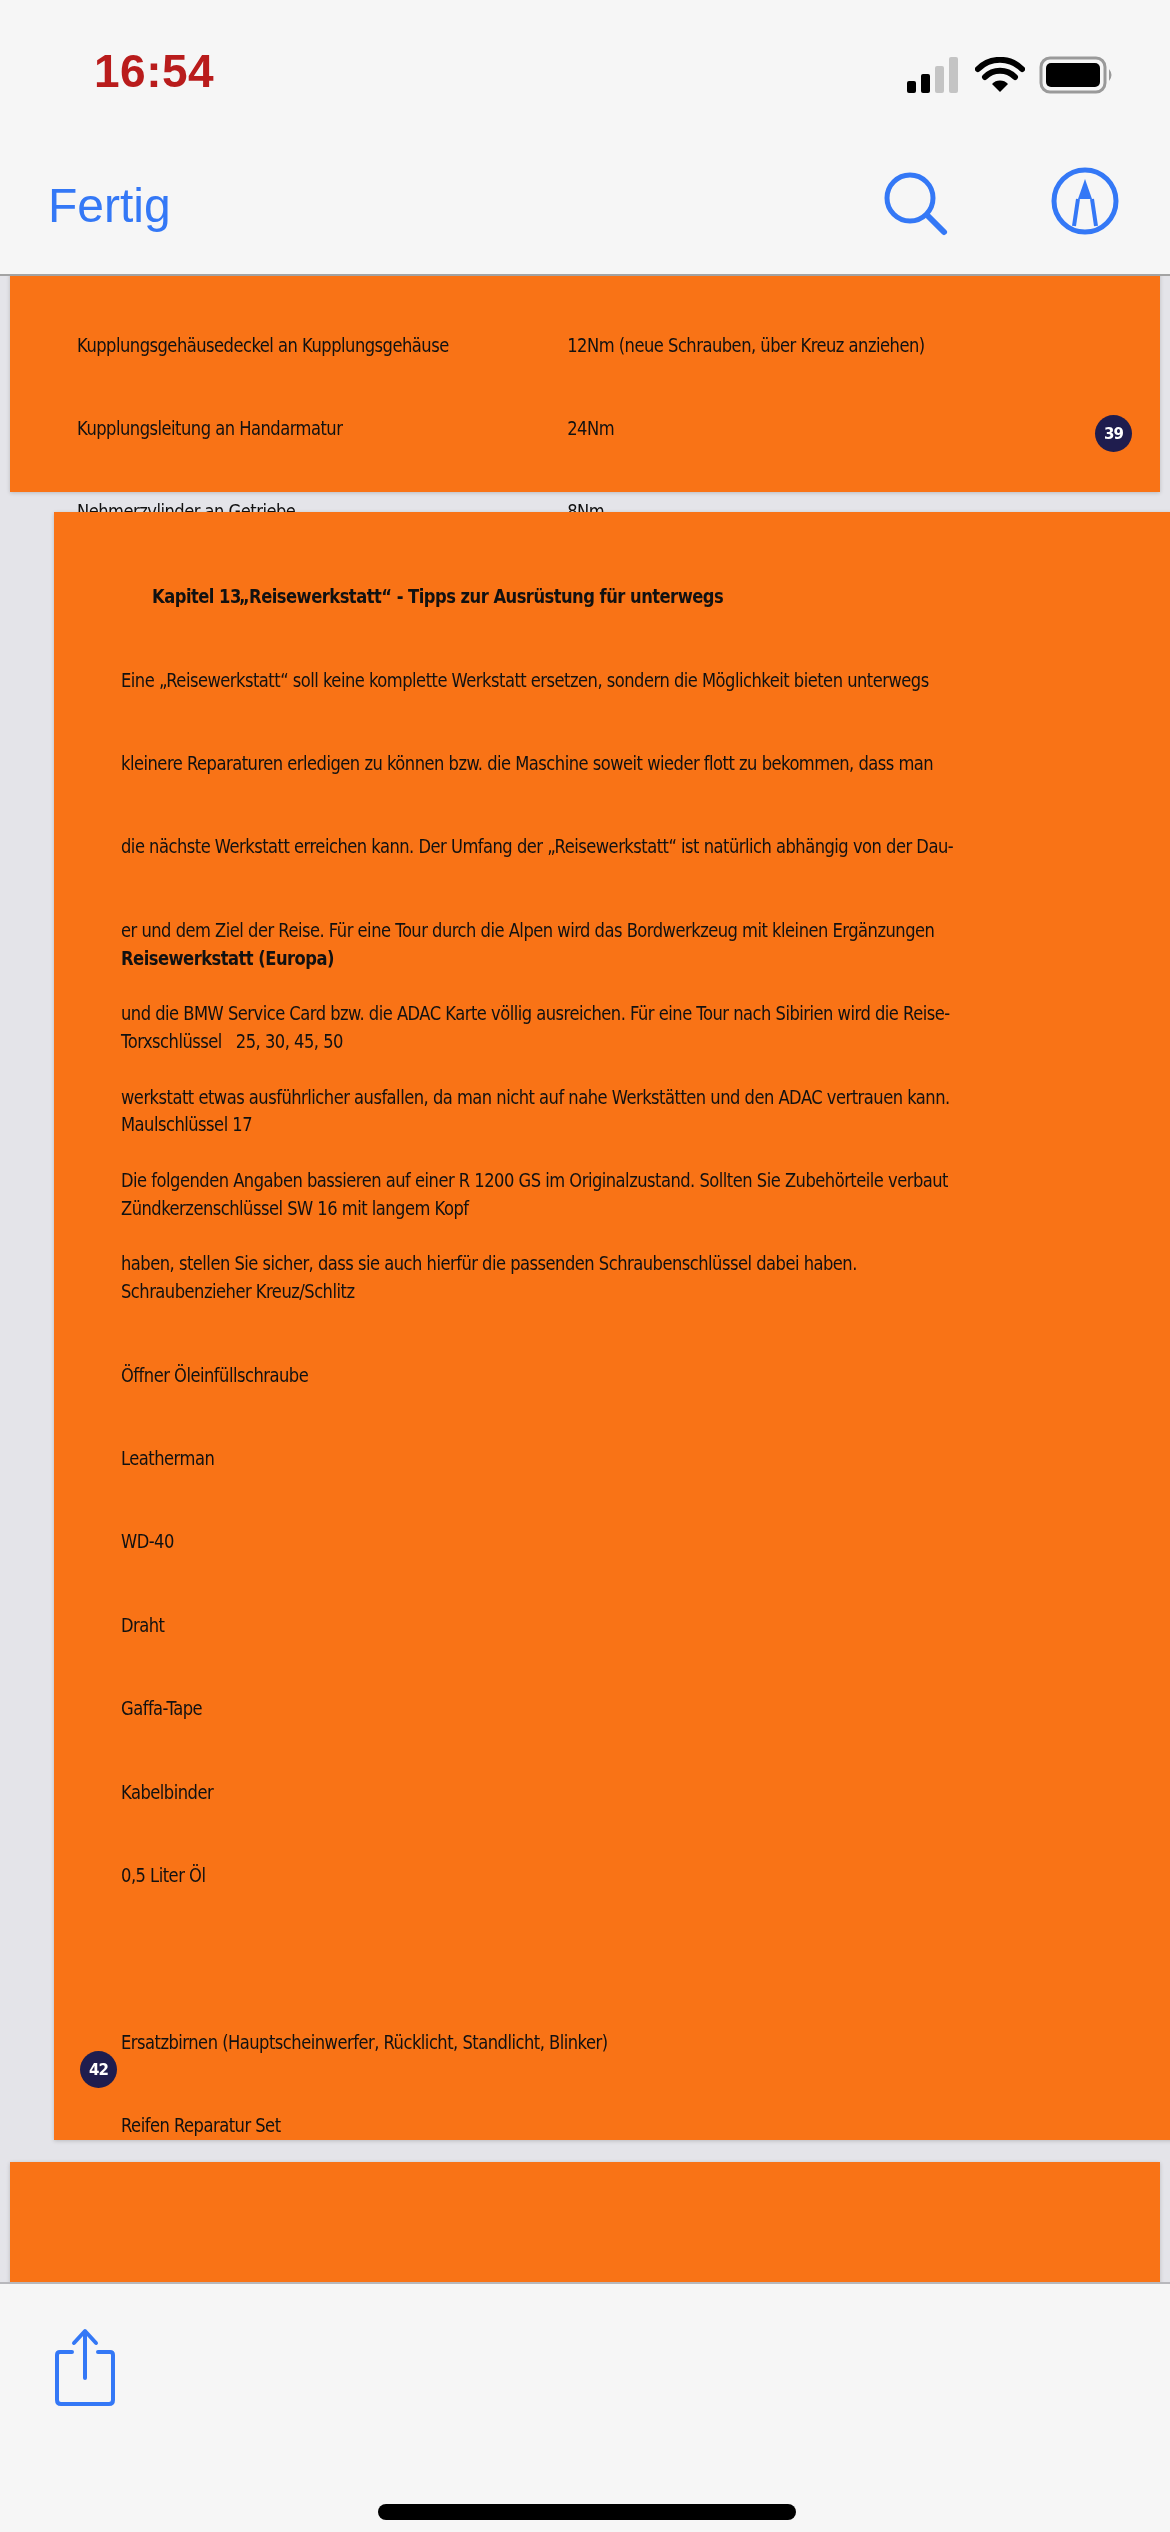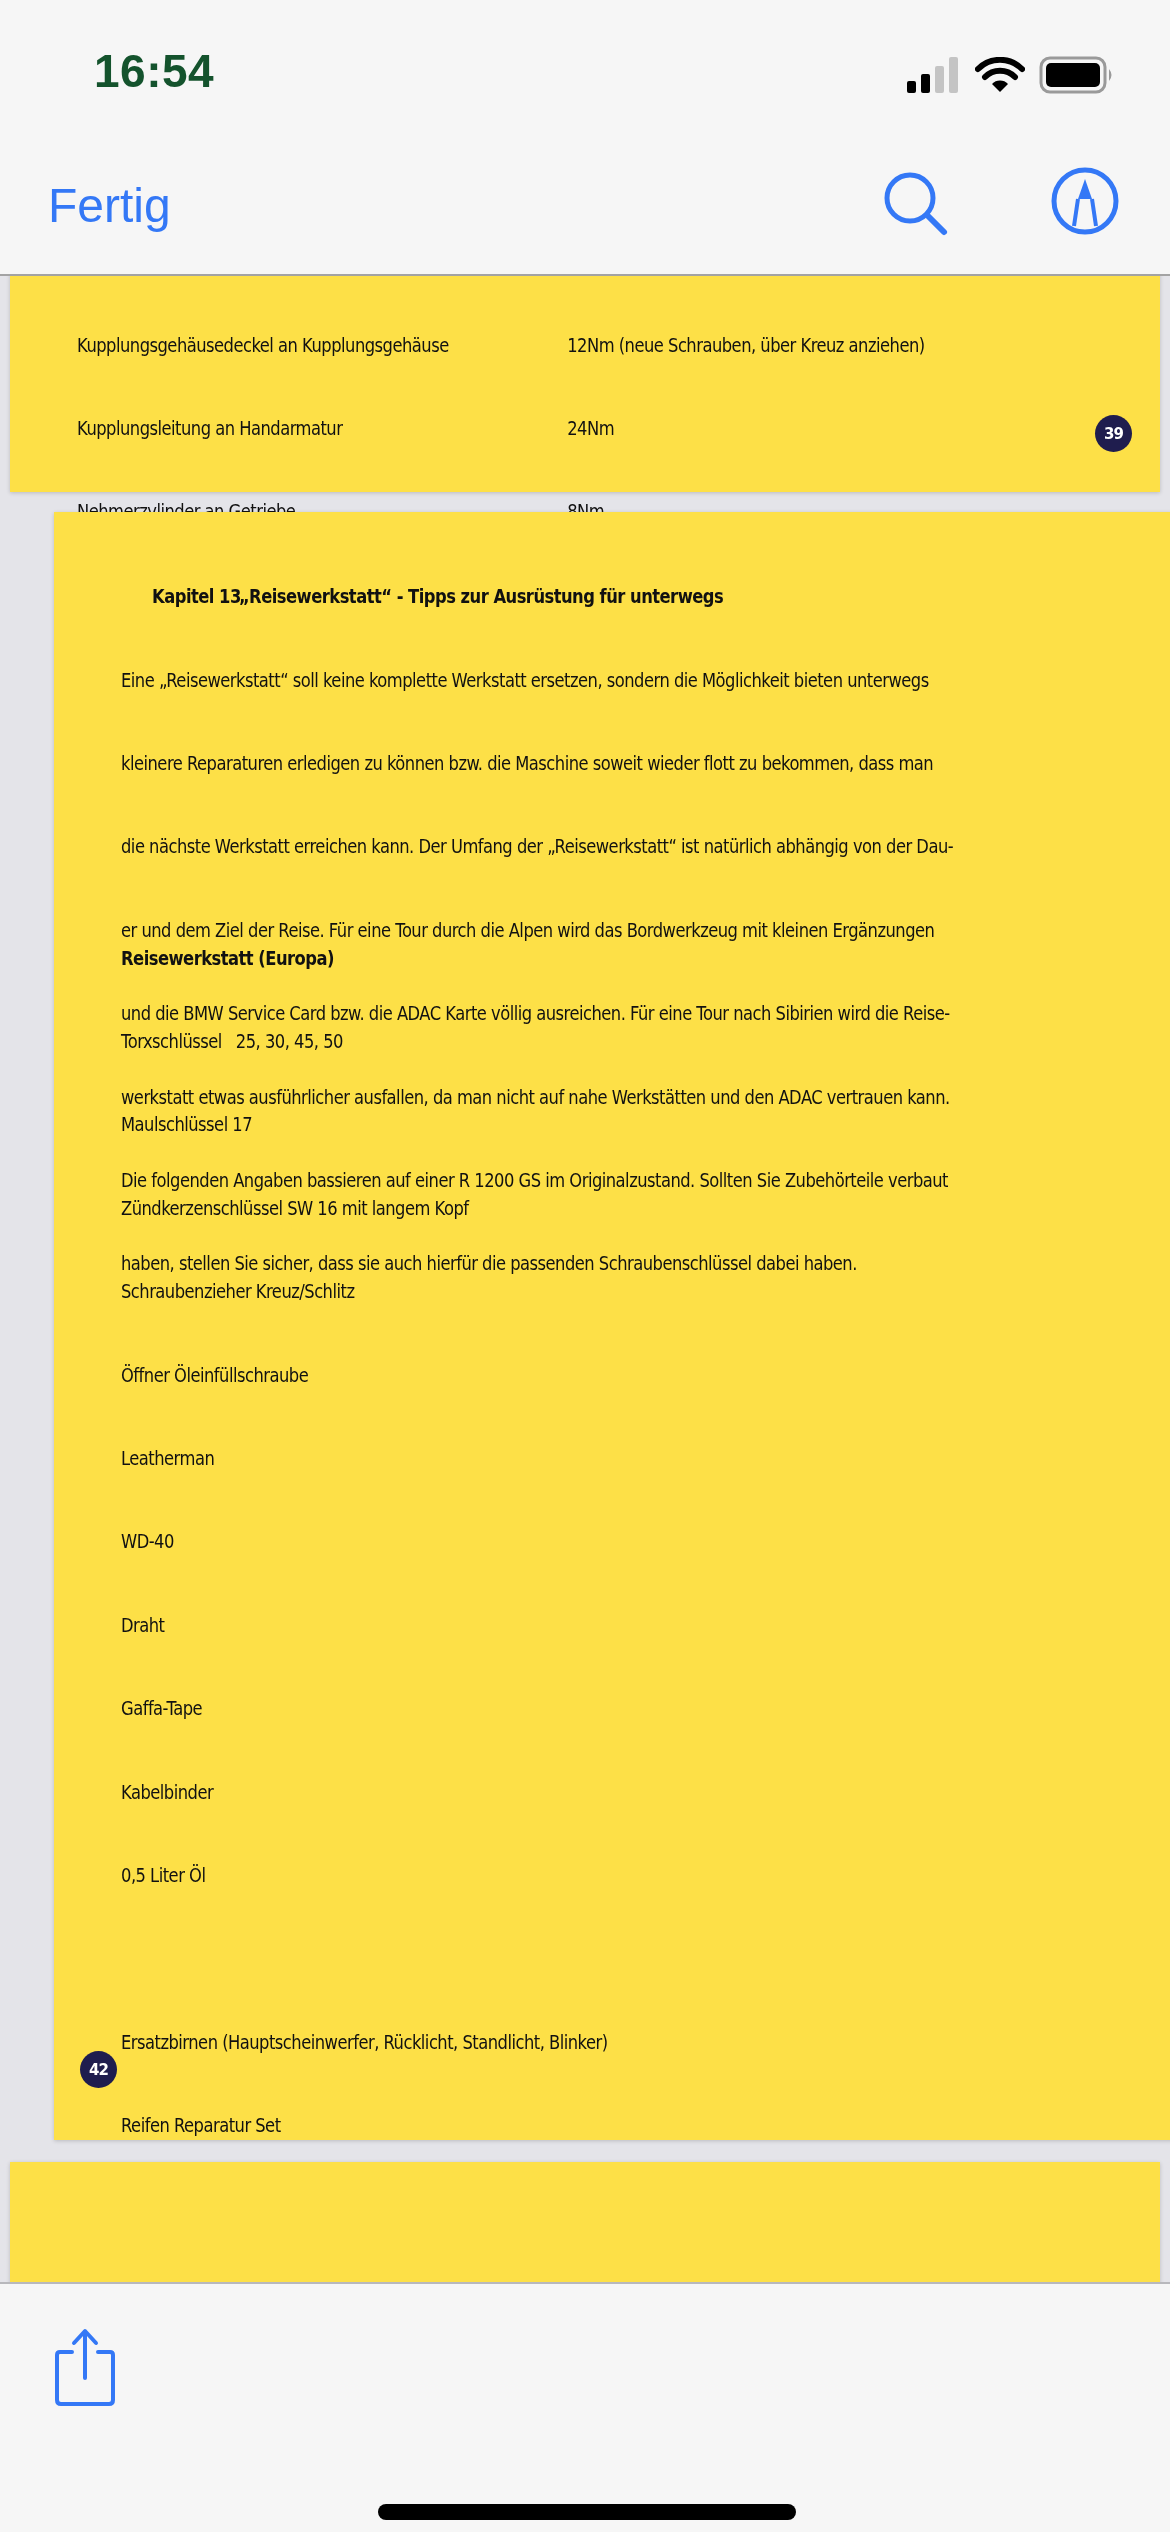--- a/index.html
+++ b/index.html
@@ -7,42 +7,42 @@
     width:1170px; height:2532px; overflow:hidden; position:relative;
     background:#e4e4e9;
     font-family:"Liberation Sans", sans-serif;
   }
   .statusbar {
     position:absolute; left:0; top:0; width:1170px; height:140px;
     background:#f6f6f6;
   }
   .time {
     position:absolute; left:94px; top:44px; font-size:46px; font-weight:600;
-    color:#14532d; letter-spacing:0.5px;
+    color:#b91c1c; letter-spacing:0.5px;
     font-family:"Liberation Sans", sans-serif;
   }
   .sb-icons { position:absolute; right:55px; top:55px; height:40px; display:flex; align-items:center; gap:14px; }
   .navbar {
     position:absolute; left:0; top:140px; width:1170px; height:134px;
     background:#f6f6f6; border-bottom:6px solid #a3a3a3;
   }
   .nav-done {
     position:absolute; left:48px; top:38px; font-size:48px; color:#3478f6; font-weight:500;
     cursor:pointer;
   }
   .nav-title {
     position:absolute; left:338px; top:36px; font-size:52px; color:#000; font-weight:500;
     white-space:nowrap;
   }
   .nav-search { position:absolute; left:880px; top:28px; width:72px; height:72px; cursor:pointer; }
   .nav-markup { position:absolute; left:1050px; top:26px; width:70px; height:70px; cursor:pointer; }
 
   .viewer { position:absolute; left:0; top:276px; width:1170px; height:2006px; overflow:hidden; background:#e4e4e9; }
   .page {
-    position:absolute; left:10px; width:1150px; background:#fde047;
+    position:absolute; left:10px; width:1150px; background:#f97316;
     box-shadow:0 1px 4px rgba(0,0,0,0.18);
   }
   .ptext {
     position:absolute; left:67px;
     font-family:"DejaVu Sans", sans-serif; font-size:19px; color:#111;
     line-height:27.8px; white-space:pre; letter-spacing:-0.6px;
     transform:scaleX(0.86); transform-origin:left top;
   }
   .ptext .b { font-weight:bold; }
   .row { height:27.8px; }

